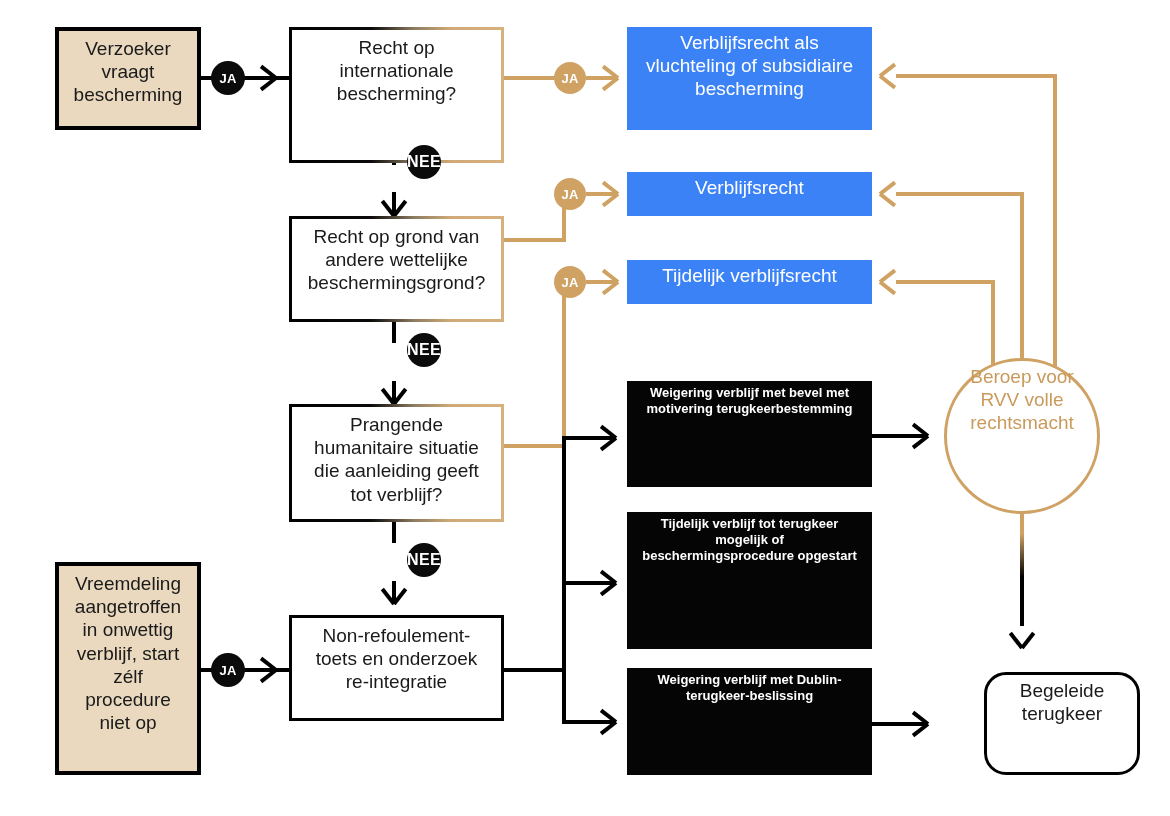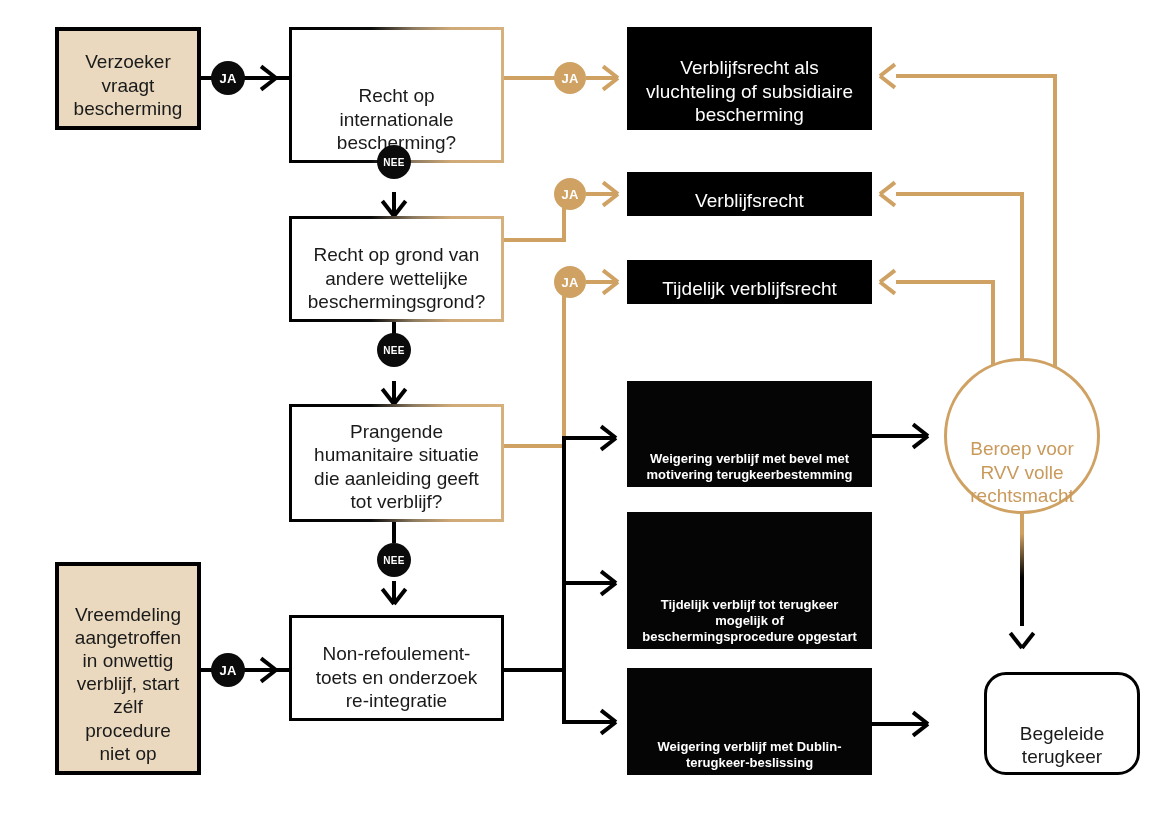--- a/index.html
+++ b/index.html
@@ -1,37 +1,37 @@
 <!DOCTYPE html>
 <html><head>
 <meta charset="utf-8">
 <style>
   html,body{margin:0;padding:0;background:#ffffff;}
   body{font-family:"Liberation Sans",sans-serif;}
   #canvas{position:relative;width:1170px;height:816px;background:#ffffff;overflow:hidden;}
 
-  .node{position:absolute;box-sizing:border-box;display:flex;align-items:flex-end;
+  .node{position:absolute;box-sizing:border-box;display:flex;align-items:flex-start;
         justify-content:center;text-align:center;line-height:1.22;}
 
   
   .beige{background:#ead9bf;border:4px solid #000000;color:#1a1a1a;
          font-size:19px;}
 
   
   .decision{background:#ffffff;color:#1a1a1a;font-size:19px;
             border:3px solid transparent;
             background-image:linear-gradient(#fff,#fff),
               linear-gradient(90deg,#000 0%,#0a0a0a 38%,#8d7b60 58%,#cfa977 75%,#d6b07d 100%);
             background-origin:border-box;background-clip:padding-box,border-box;}
 
   
   .plainbox{background:#ffffff;border:3px solid #000;color:#1a1a1a;font-size:19px;}
 
   
-  .tan{background:#000000;color:#ffffff;font-size:19px;border:none;}
+  .tan{background:#3b82f6;color:#ffffff;font-size:19px;border:none;}
 
   
   .black{background:#050505;color:#ffffff;font-size:13px;font-weight:bold;}
 
   
   .circle{border:3px solid #cfa264;border-radius:50%;color:#c99a5c;
           background:#ffffff;font-size:19px;}
 
   
   .rounded{background:#ffffff;border:3px solid #000;border-radius:22px;
@@ -56,21 +56,21 @@
   .ah.l i:nth-child(1){transform:rotate(-38deg);transform-origin:left center;left:0;top:-2px;}
   .ah.l i:nth-child(2){transform:rotate(38deg);transform-origin:left center;left:0;top:-2px;}
   .ah.d i{width:4px;height:19px;background:#000;}
   .ah.d i:nth-child(1){transform:rotate(38deg);transform-origin:center bottom;left:-2px;bottom:0;}
   .ah.d i:nth-child(2){transform:rotate(-38deg);transform-origin:center bottom;left:-2px;bottom:0;}
 
   
   .badge{position:absolute;border-radius:50%;display:flex;align-items:center;
          justify-content:center;color:#fff;font-weight:bold;letter-spacing:.3px;}
   .badge.ja-dark{background:#0b0b0b;width:34px;height:34px;font-size:13px;}
-  .badge.nee{background:#0b0b0b;width:34px;height:34px;font-size:10px;}
+  .badge.nee{background:#0b0b0b;width:34px;height:34px;font-size:16px;margin-left:30px;}
   .badge.ja-tan{background:#cfa264;width:32px;height:32px;font-size:13px;}
 </style>
 </head>
 <body>
 
 <div id="canvas">
 
   <div class="ln black" style="left:201px;top:76px;width:88px;height:4px;"></div>
   <div class="ah r" style="left:276px;top:78px;">
       <i></i>

